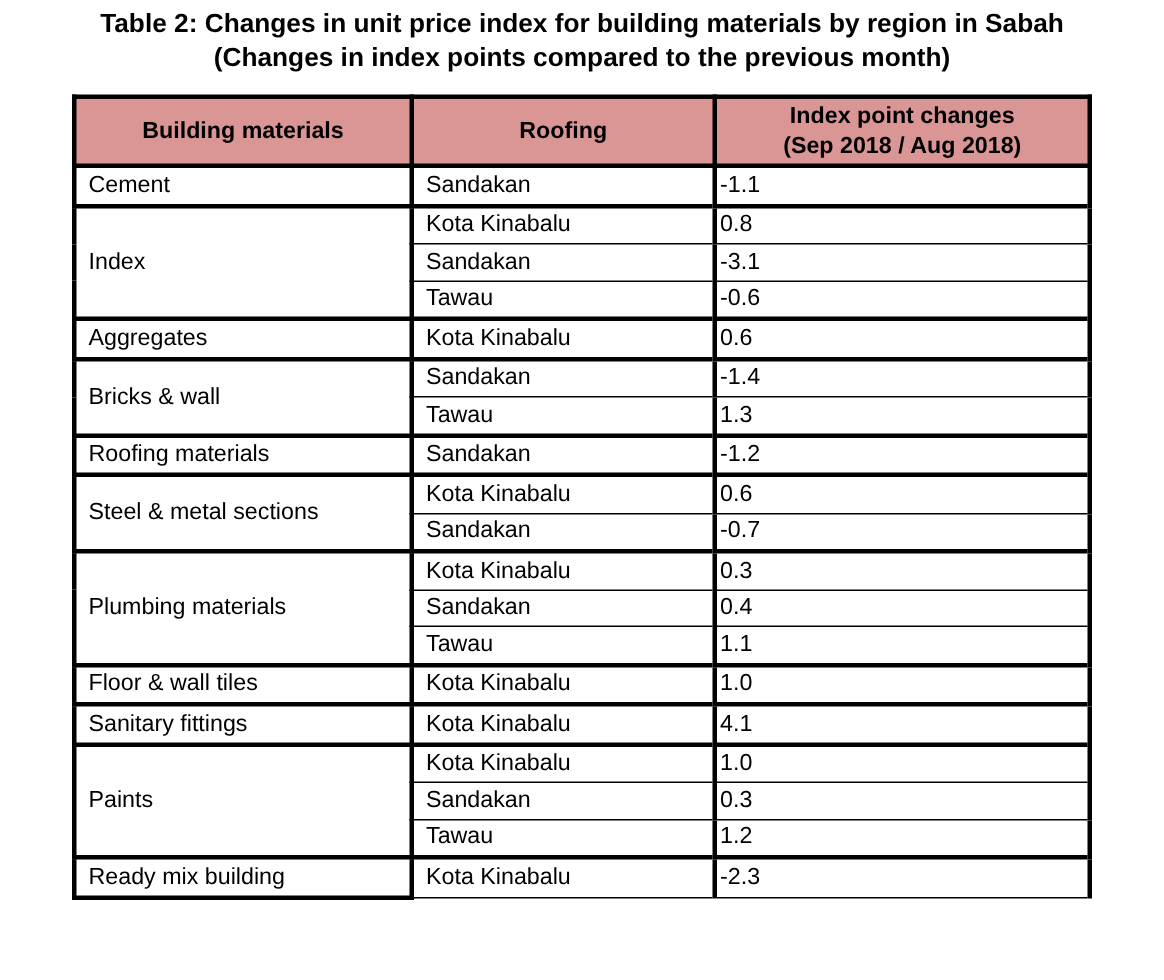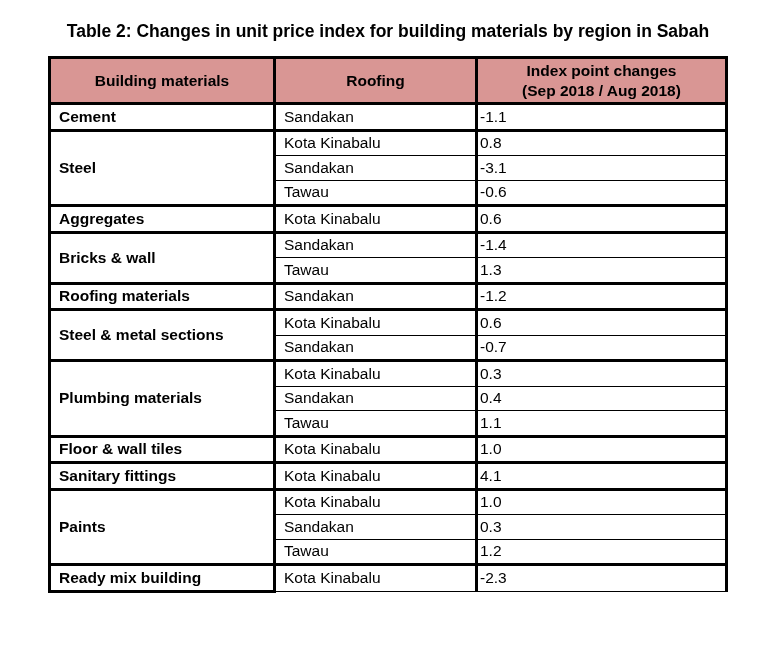--- a/index.html
+++ b/index.html
@@ -8,21 +8,21 @@
     background: #ffffff;
     font-family: "Liberation Sans", sans-serif;
     color: #000;
   }
   .page {
     position: relative;
     width: 776px;
     height: 653px;
     background: #ffffff;
     box-sizing: border-box;
-    padding-top: 20px;
+    padding-top: 4px;
     overflow: hidden;
   }
   .caption {
     text-align: center;
     font-weight: bold;
     font-size: 17.5px;
     line-height: 1.32;
     margin: 0 10px 13px 10px;
   }
   table.price-table {
@@ -52,34 +52,35 @@
     border-right-width: 3px;
     font-size: 15.5px;
     height: 23.5px;
     vertical-align: middle;
     padding: 0 8px;
     background: #ffffff;
   }
   tr.group-start td { border-top-width: 3px; }
   td.material {
     border-width: 3px;
-    font-weight: bold;
+    font-weight: normal;
   }
   td.change {
     text-align: left;
     padding: 0 2px;
   }
 </style>
 </head>
 <body>
 
 <div class="page">
 
   <div class="caption">
     <div>Table 2: Changes in unit price index for building materials by region in Sabah</div>
+    <div>(Changes in index points compared to the previous month)</div>
   </div>
 
   <table class="price-table">
     <colgroup>
       <col class="c-material">
       <col class="c-region">
       <col class="c-change">
     </colgroup>
     <thead>
       <tr>
@@ -91,21 +92,21 @@
         </th>
       </tr>
     </thead>
     <tbody id="table-body">
         <tr class="group-start">
           <td class="material" rowspan="1">Cement</td>
           <td class="region">Sandakan</td>
           <td class="change">-1.1</td>
         </tr>
         <tr class="group-start">
-          <td class="material" rowspan="3">Steel</td>
+          <td class="material" rowspan="3">Index</td>
           <td class="region">Kota Kinabalu</td>
           <td class="change">0.8</td>
         </tr>
         <tr class="group-inner">
           <td class="region">Sandakan</td>
           <td class="change">-3.1</td>
         </tr>
         <tr class="group-inner">
           <td class="region">Tawau</td>
           <td class="change">-0.6</td>

